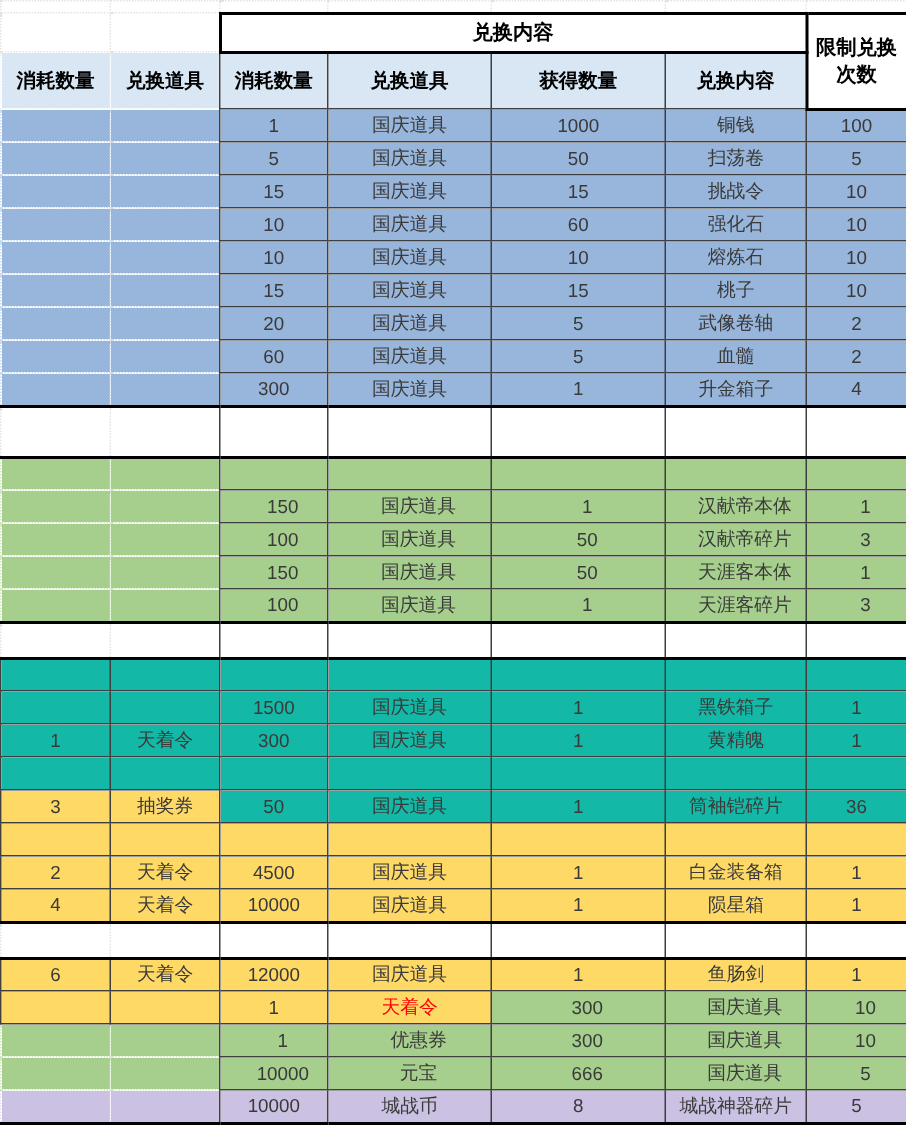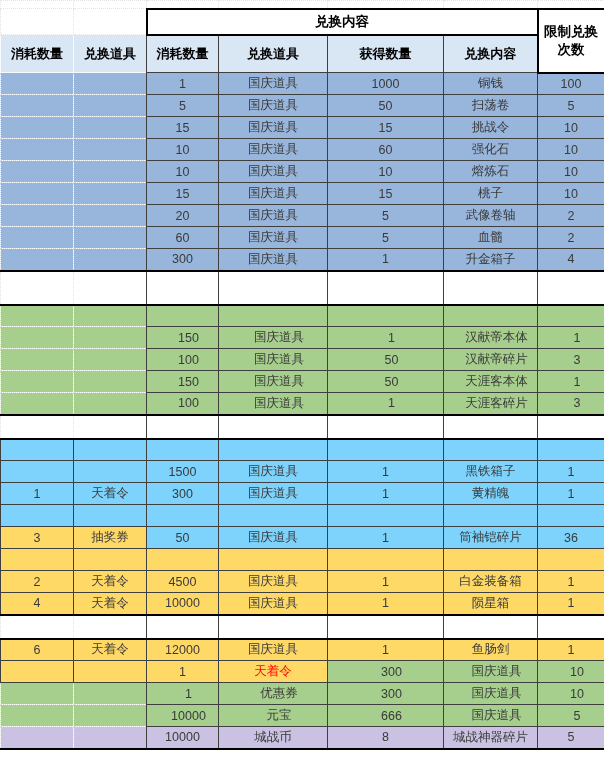--- a/index.html
+++ b/index.html
@@ -24,21 +24,21 @@
   
   .lb {background:#D9E6F4;border:1px solid #3f3f3f;font-weight:bold;font-size:13px;color:#000;}
   .lb2{background:#D9E6F4;border:1px dotted #f2f6fb;font-weight:bold;font-size:13px;color:#000;}
   
   .b {background:#98B6DC;border:1px solid #3f3f3f;}
   .b2{background:#98B6DC;border:1px dotted #c9dcf0;}
   
   .g {background:#A6CE8C;border:1px solid #3f3f3f;padding-left:12px;}
   .g2{background:#A6CE8C;border:1px dotted #d2e8c3;}
   
-  .c {background:#7dd3fc;border:1px solid #3f3f3f;}
+  .c {background:#14b8a6;border:1px solid #3f3f3f;}
   
   .y {background:#FFD966;border:1px solid #3f3f3f;}
   
   .p {background:#CBC2E3;border:1px solid #3f3f3f;}
   .p2{background:#CBC2E3;border:1px dotted #e4def2;}
   .red{color:#FF0000;}
   
   tr.et>td{border-top:2px solid #000000;}
   tr.eb>td{border-bottom:2px solid #000000;}
 </style>

